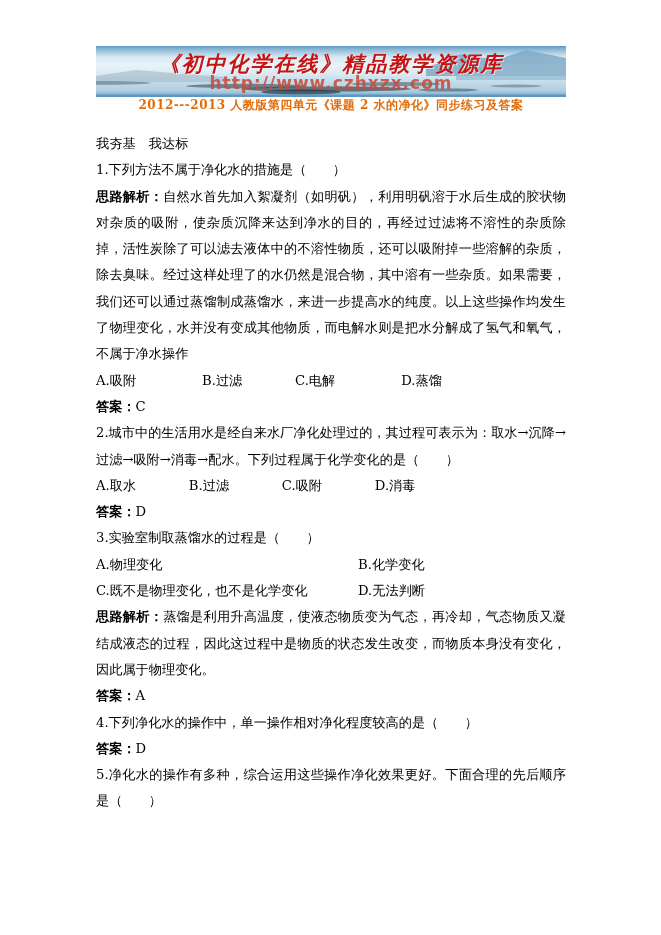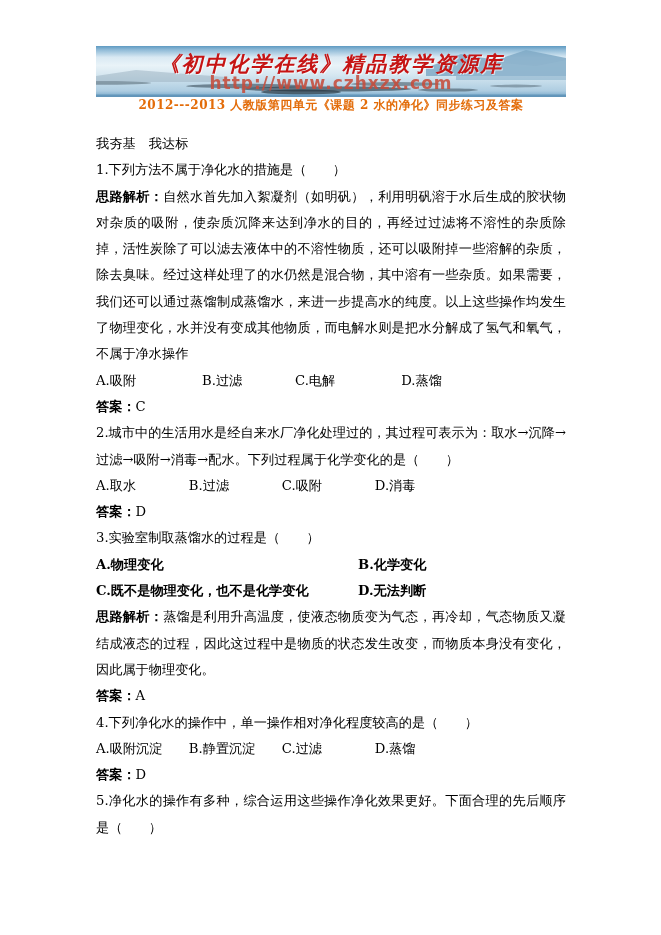--- a/index.html
+++ b/index.html
@@ -62,21 +62,21 @@
     position: absolute;
     left: 96px; top: 131px; width: 470px;
     font-size: 13.2px;
     line-height: 26.3px;
     color: #000;
     text-align: justify;
   }
   .doc-body p { margin: 0; }
   .doc-body .hd { font-weight: normal; }
   .doc-body b { font-weight: bold; }
-  .two-col { position: relative; font-weight: bold; }
+  .two-col { position: relative; }
   .two-col .col-r { position: absolute; left: 262px; top: 0; }
 
   
   .doc-footer {
     position: absolute;
     left: 96px; top: 852px; width: 470px;
     font-size: 10.5px;
     line-height: 15.5px;
     color: #6e6e6e;
     background: #ffffff;
@@ -126,21 +126,20 @@
     <p>A.取水　　　　B.过滤　　　　C.吸附　　　　D.消毒</p>
     <p><b>答案：</b><span>D</span></p>
 
     <p>3.实验室制取蒸馏水的过程是（　　）</p>
     <p class="two-col"><span class="col-l">A.物理变化</span><span class="col-r">B.化学变化</span></p>
     <p class="two-col"><span class="col-l">C.既不是物理变化，也不是化学变化</span><span class="col-r">D.无法判断</span></p>
     <p><b>思路解析：</b><span>蒸馏是利用升高温度，使液态物质变为气态，再冷却，气态物质又凝结成液态的过程，因此这过程中是物质的状态发生改变，而物质本身没有变化，因此属于物理变化。</span></p>
     <p><b>答案：</b><span>A</span></p>
 
     <p>4.下列净化水的操作中，单一操作相对净化程度较高的是（　　）</p>
-    <p>A.吸附沉淀　　B.静置沉淀　　C.过滤　　　　D.蒸馏</p>
     <p><b>答案：</b><span>D</span></p>
 
     <p>5.净化水的操作有多种，综合运用这些操作净化效果更好。下面合理的先后顺序是（　　）</p>
 
   </div>
 
 
 </div>
 
 </body></html>

